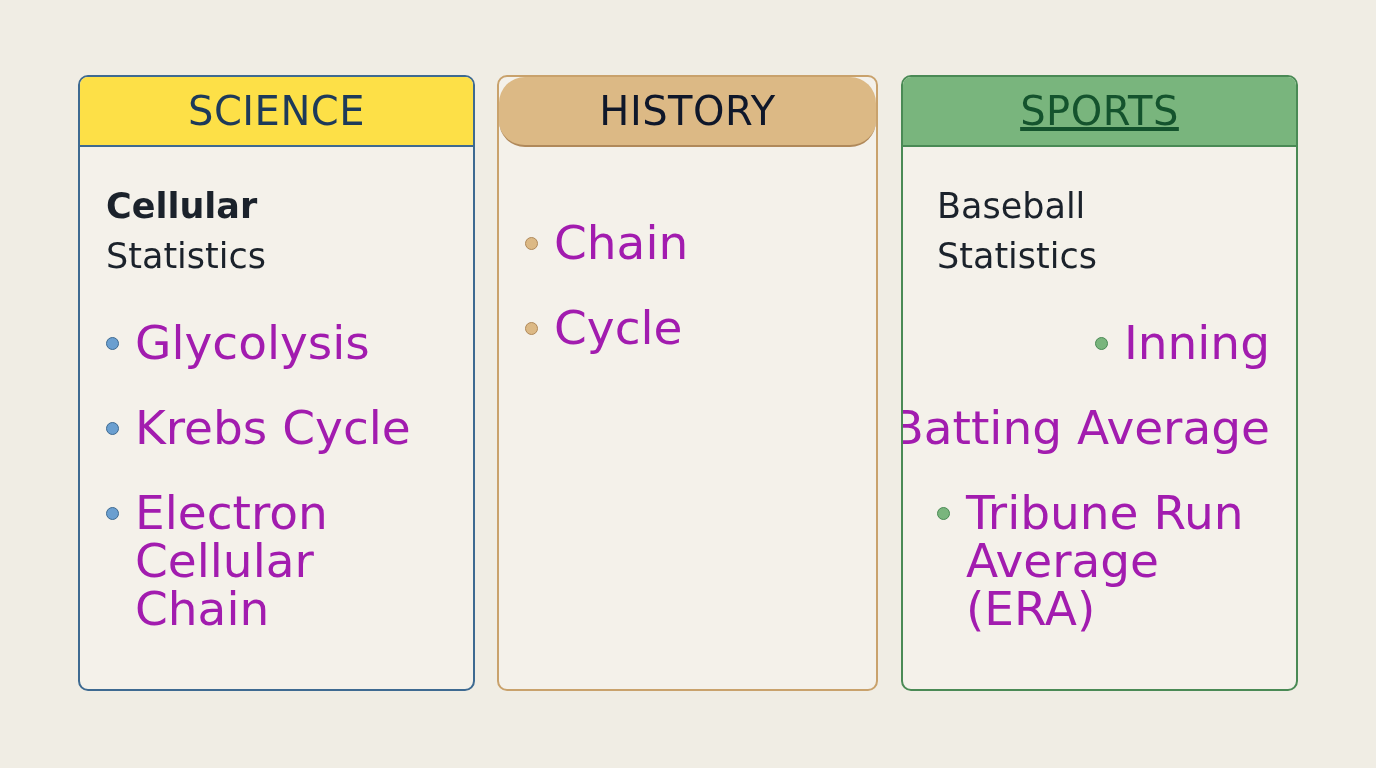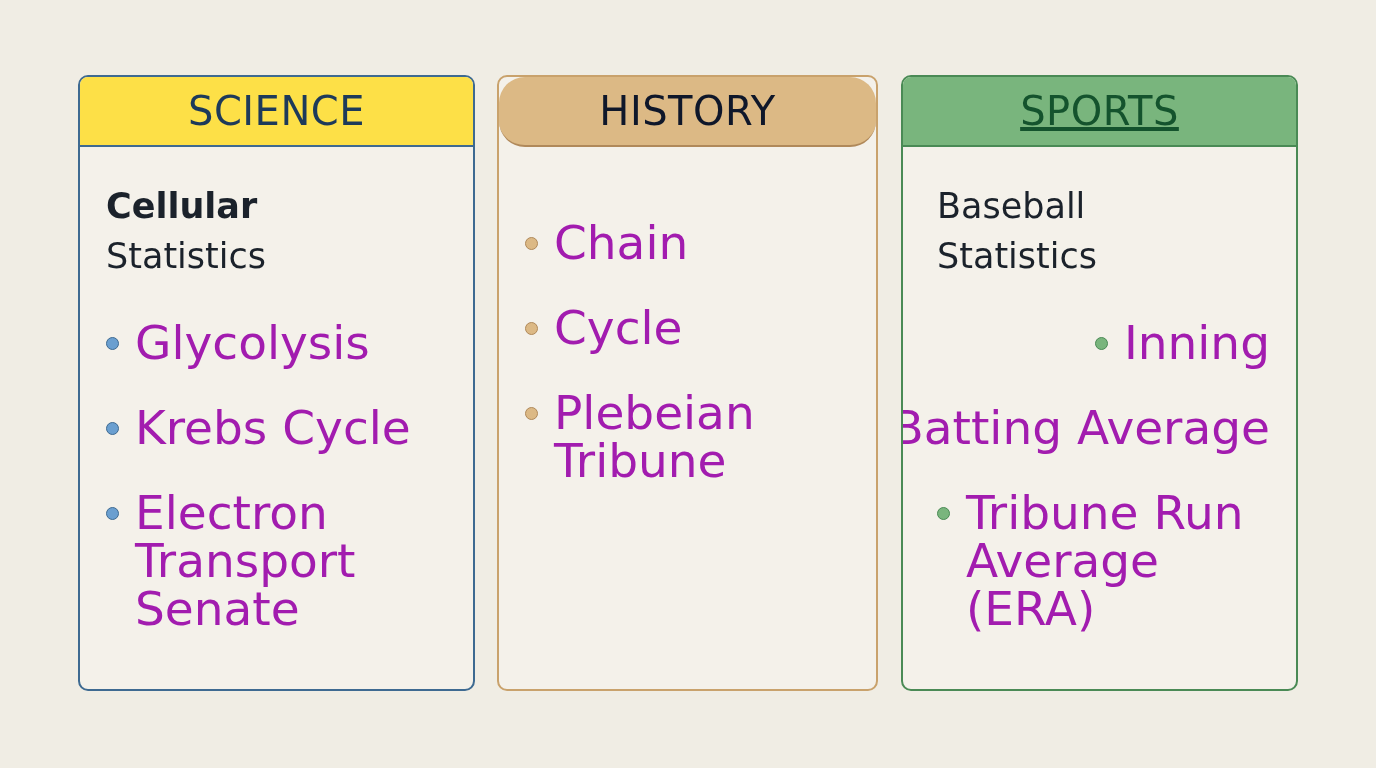--- a/index.html
+++ b/index.html
@@ -57,41 +57,37 @@
       <li>
           <span class="dot"></span>
           <span>Glycolysis</span>
         </li>
       <li>
           <span class="dot"></span>
           <span>Krebs Cycle</span>
         </li>
       <li style="width:320px">
           <span class="dot"></span>
-          <span>Electron Transport Senate</span>
+          <span>Electron Cellular Chain</span>
         </li>
     </ul>
   </div>
 </div>
 
 <div class="card" id="card-history">
   <div class="card-head">HISTORY</div>
   <div class="card-body">
     <ul>
       <li>
           <span class="dot"></span>
           <span>Chain</span>
         </li>
       <li>
           <span class="dot"></span>
           <span>Cycle</span>
-        </li>
-      <li style="width:230px">
-          <span class="dot"></span>
-          <span>Plebeian Tribune</span>
         </li>
     </ul>
   </div>
 </div>
 
 <div class="card" id="card-sports">
   <div class="card-head">SPORTS</div>
   <div class="card-body">
     <div class="title">
       <span class="reg">Baseball</span>

